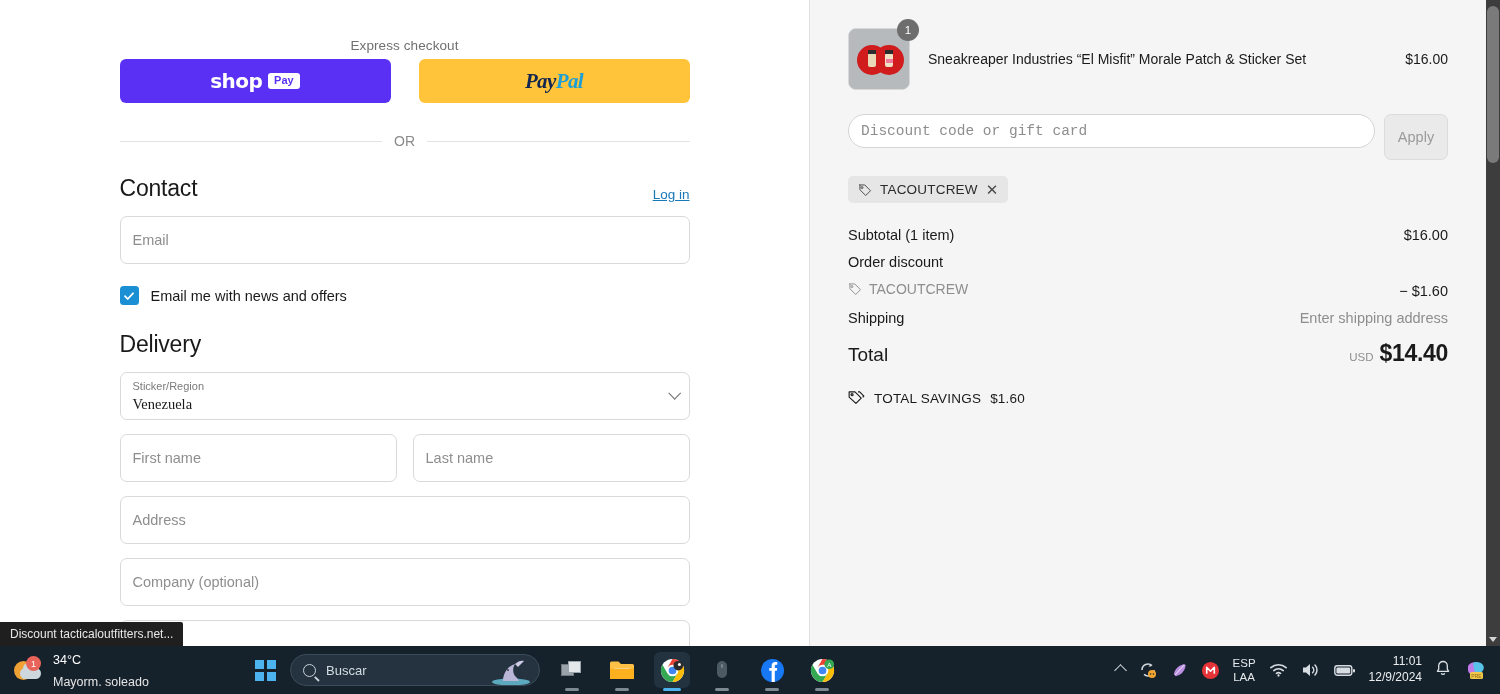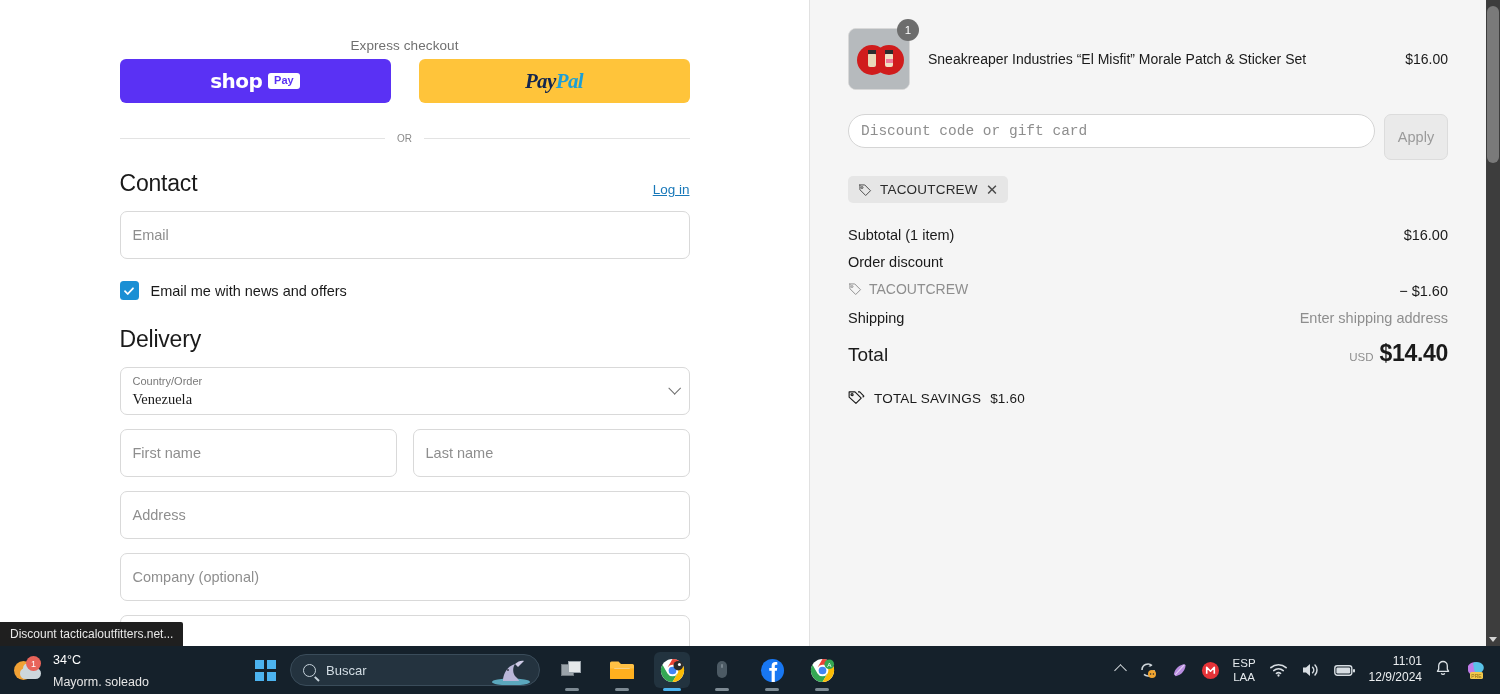--- a/index.html
+++ b/index.html
@@ -26,21 +26,21 @@
   .paypal { background:#ffc43a; }
 
   .shoppay-logo { display:flex; align-items:center; gap:6px; }
   .shoppay-word { color:#fff; font-size:20px; font-weight:bold; letter-spacing:-.6px; font-family:"DejaVu Sans", sans-serif; }
   .shoppay-chip { background:#fff; color:#5a31f4; font-size:11px; font-weight:bold; border-radius:3px; padding:2px 6px 3px; line-height:1; }
   .paypal-logo { font-size:21px; font-weight:bold; font-style:italic; font-family:"Liberation Serif", serif; letter-spacing:-.6px; }
   .pp-a { color:#13264f; } .pp-b { color:#1c9fd6; }
 
   .or-row { display:flex; align-items:center; gap:12px; margin-top: 30px; }
   .or-line { flex:1; height:1px; background:#e3e3e3; }
-  .or-text { font-size:10px; color:#8a8a8a; }
+  .or-text { font-size:14px; color:#8a8a8a; }
 
   .sec-head-row { display:flex; align-items:flex-end; justify-content:space-between; margin-top: 26px; }
   .sec-title { font-size:23px; color:#1a1a1a; font-weight:normal; letter-spacing:-.2px; }
   .login-link { font-size:13.5px; color:#1878b9; text-decoration:underline; cursor:pointer; }
 
   .field { position:relative; width:100%; height:48px; border:1px solid #d9d9d9; border-radius:7px; background:#fff; margin-top:14px; }
   .field .ph { position:absolute; left:12px; top:50%; transform:translateY(-50%); font-size:14.5px; color:#8e8e8e; }
   .field.half { width: 277px; }
   .row2 { display:flex; gap:16px; }
 
@@ -173,21 +173,21 @@
             <svg viewBox="0 0 12 12">
                 <path d="M2 6.2 L4.7 9 L10 3.3" fill="none" stroke="#ffffff" stroke-width="1.8" stroke-linecap="round" stroke-linejoin="round"></path>
               </svg>
           </span>
           <span class="check-label">Email me with news and offers</span>
         </div>
 
         <h2 class="delivery-title">Delivery</h2>
 
         <div class="field select">
-          <span class="lbl">Country/Order</span>
+          <span class="lbl">Sticker/Region</span>
           <span class="val">Venezuela</span>
           <span class="chev"></span>
         </div>
 
         <div class="row2">
           <div class="field half">
             <span class="ph">First name</span>
           </div>
           <div class="field half">
             <span class="ph">Last name</span>

